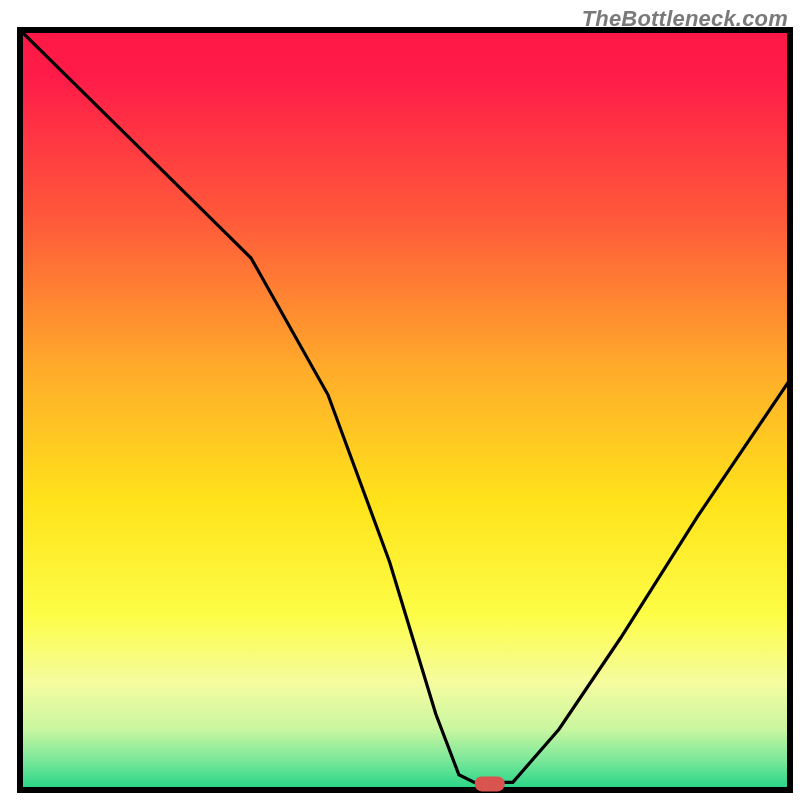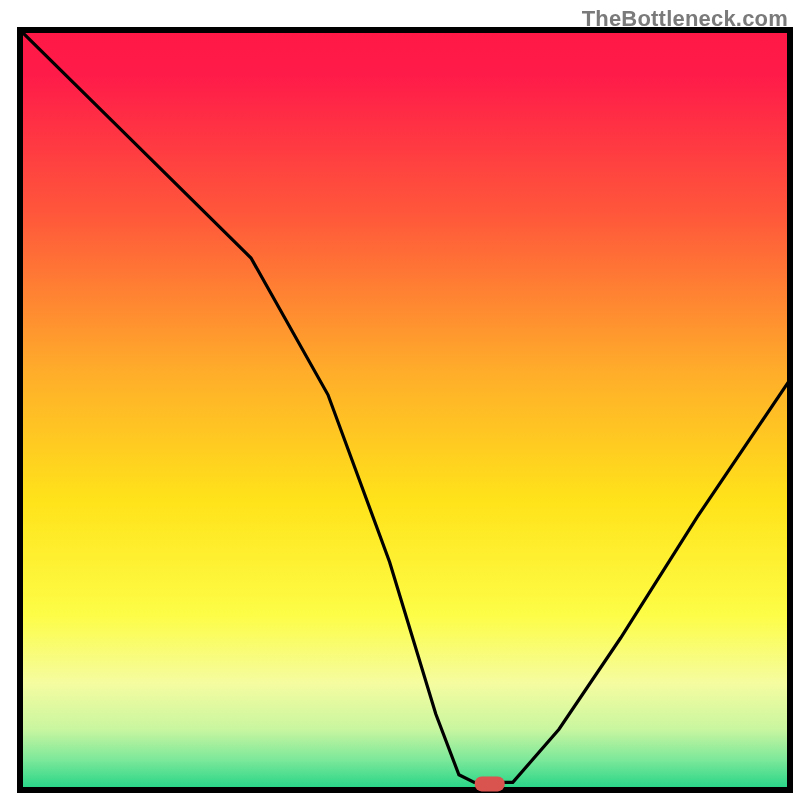--- a/index.html
+++ b/index.html
@@ -8,20 +8,21 @@
     width: 800px;
     height: 800px;
     background: #ffffff;
     font-family: Arial, Helvetica, sans-serif;
   }
   .outer {
     position: relative;
     width: 800px;
     height: 800px;
     box-sizing: border-box;
+    font-style: italic;
   }
   .watermark {
     position: absolute;
     top: 6px;
     right: 12px;
     font-size: 22px;
     font-weight: 600;
     color: #7a7a7a;
     letter-spacing: 0.2px;
     user-select: none;

